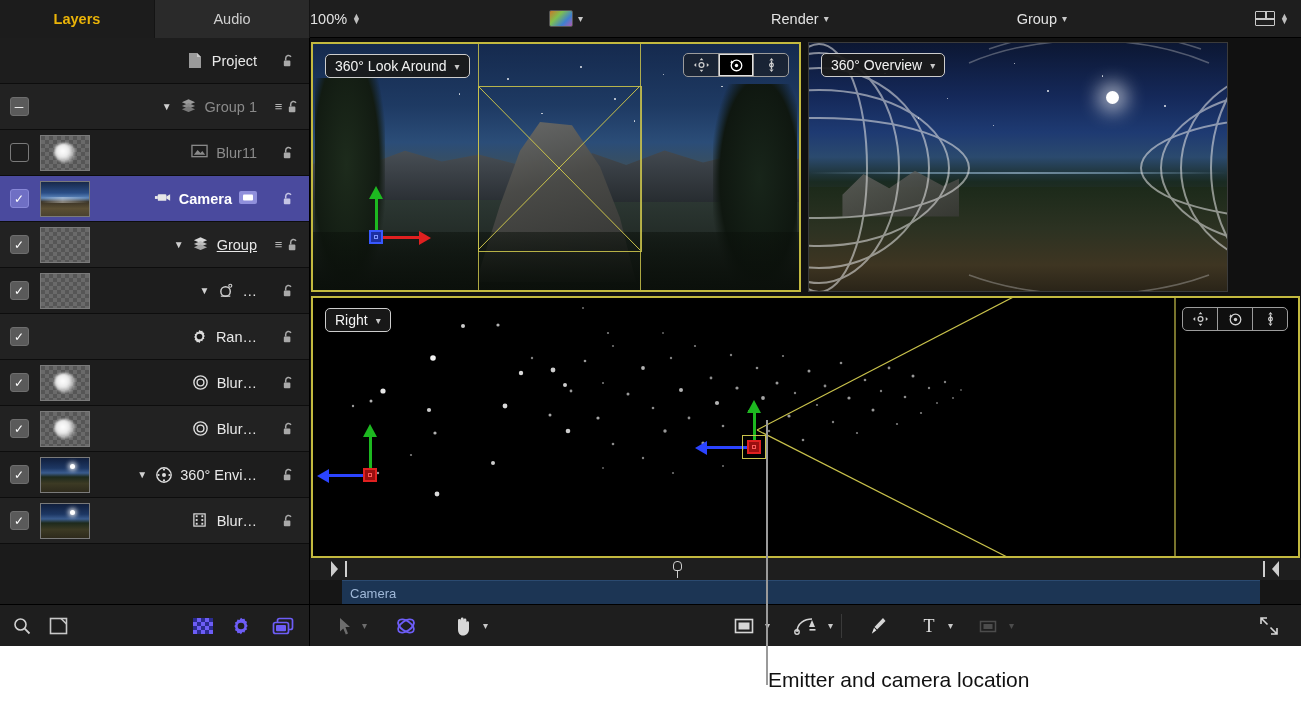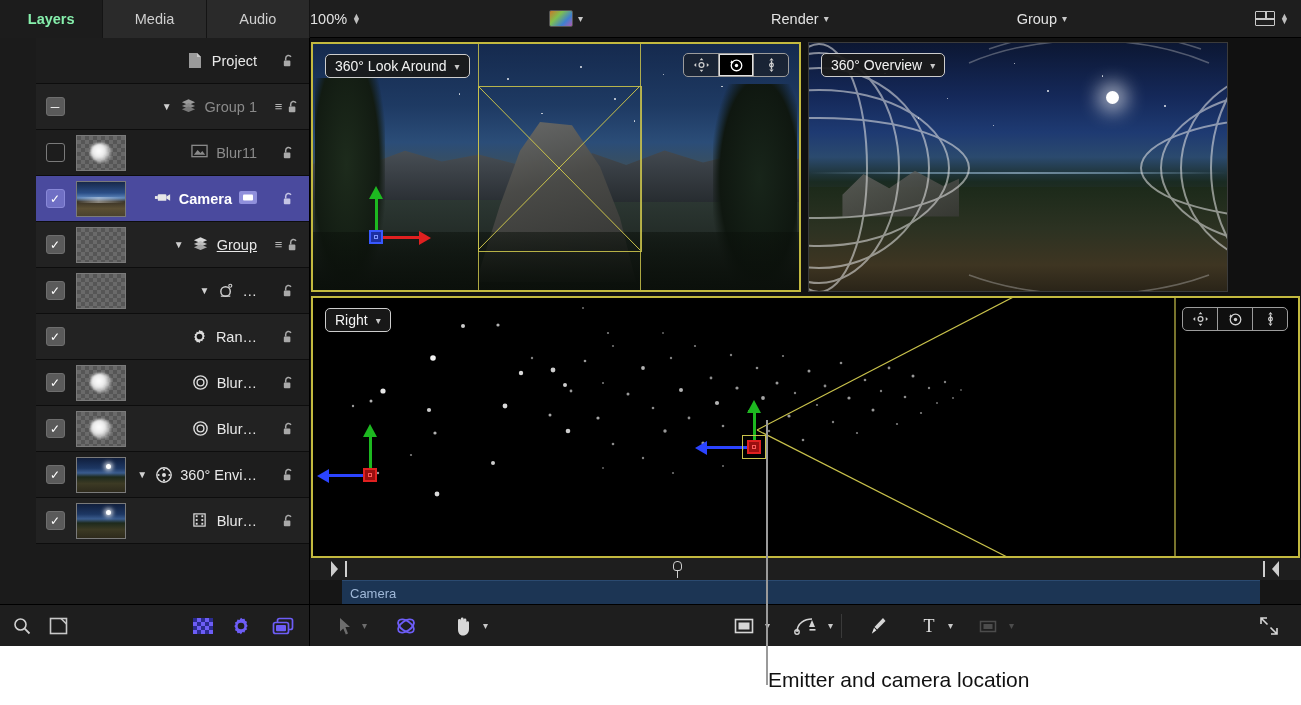--- a/index.html
+++ b/index.html
@@ -37,21 +37,21 @@
     flex: 1;
     display: flex; align-items: center; justify-content: center;
     font-size: 14.5px;
     color: #cfcfcf;
     background: #2a2a2a;
     border-right: 1px solid #141414;
     cursor: default;
   }
   .tab.active {
     background: #1c1c1c;
-    color: #86efac;
+    color: #eab308;
     font-weight: bold;
   }
 
   
   #topbar {
     position: absolute; left: 310px; top: 0;
     width: 991px; height: 38px;
     background: #1e1e1e;
     border-bottom: 1px solid #000;
     display: flex; align-items: center; justify-content: space-between;
@@ -85,21 +85,20 @@
     content:""; position:absolute; left:9px; top:0; width:1.5px; height:6px; background:#c9c9c9;
   }
 
   
   #sidebar {
     position: absolute; left: 0; top: 38px;
     width: 310px; height: 608px;
     background: #1b1b1b;
     border-right: 1px solid #000;
     box-sizing: border-box;
-    padding-left: 36px;
   }
   .layer-row {
     position: relative;
     height: 46px;
     display: flex; align-items: center;
     border-bottom: 1px solid #0d0d0d;
     background: #222222;
     box-sizing: border-box;
     cursor: default;
   }
@@ -431,23 +430,20 @@
 </head>
 <body>
 
 <div id="app">
 
   <div id="window">
 
     <div id="tabbar">
       <div class="tab active">
           <span>Layers</span>
-        </div>
-      <div class="tab">
-          <span>Media</span>
         </div>
       <div class="tab">
           <span>Audio</span>
         </div>
     </div>
 
     <div id="topbar">
       <div class="tb-item">
         <span>100%</span>
         <span class="stepper">

